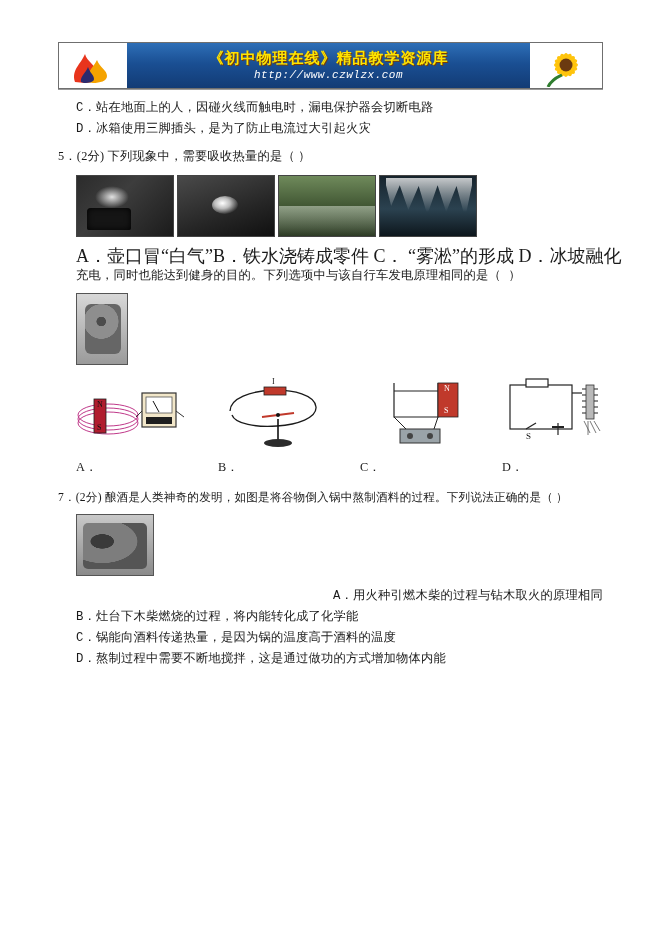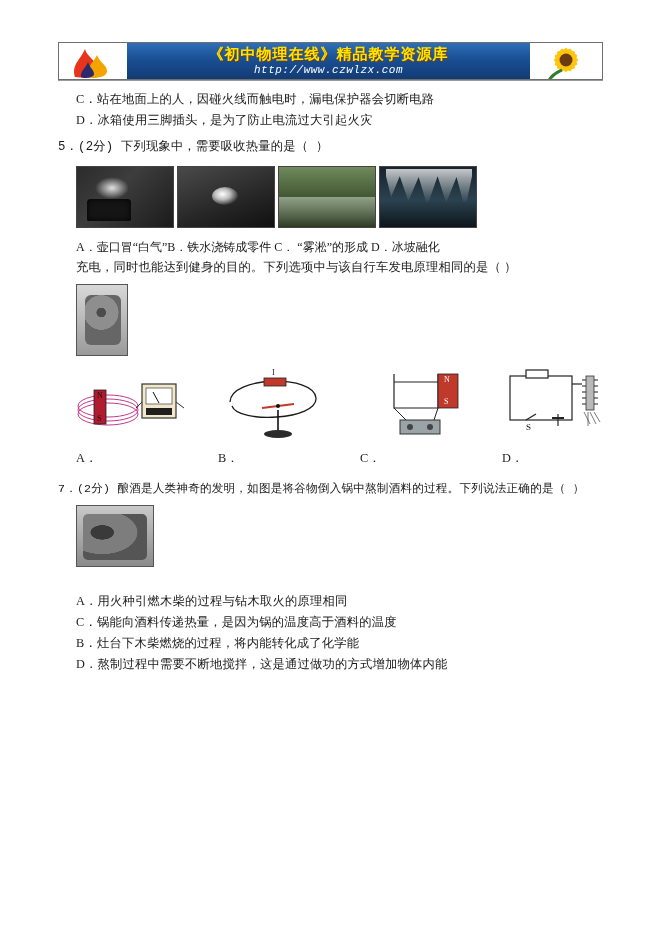--- a/index.html
+++ b/index.html
@@ -19,21 +19,21 @@
     position: relative;
     width: 661px;
     height: 935px;
     box-sizing: border-box;
     padding: 0 58px;
   }
 
   
   .banner-wrap {
     margin-top: 42px;
-    height: 38px;
+    height: 47px;
     position: relative;
     border: 1px solid #6f6f6f;
     box-sizing: border-box;
     background: linear-gradient(to bottom, #2e6fb7 0%, #1a4f93 45%, #123b75 100%);
     overflow: hidden;
   }
   .banner-left {
     position: absolute;
     left: 0; top: 0; bottom: 0;
     width: 68px;
@@ -82,24 +82,24 @@
   }
 
   
   .line {
     font-size: 12.3px;
     line-height: 21px;
     color: #1a1a1a;
     letter-spacing: 0.2px;
     white-space: nowrap;
   }
-  .indent1 { padding-left: 18px; }
-  .qnum { margin-top: 6px; font-family: Liberation Mono, monospace; }
+  .indent1 { padding-left: 18px; font-family: Liberation Mono, monospace; }
+  .qnum { margin-top: 6px; }
   .choices-row {
-    font-size: 12px;
+    font-size: 18px;
     line-height: 20px;
     padding-left: 18px;
     white-space: nowrap;
   }
 
   
   .fig-row {
     display: flex;
     gap: 3px;
     padding-left: 18px;
@@ -325,19 +325,19 @@
     <span style="left:18px;">A．</span>
     <span style="left:160px;">B．</span>
     <span style="left:302px;">C．</span>
     <span style="left:444px;">D．</span>
   </div>
 
   <div class="line qnum" style="font-size:11.6px;margin-top:10px;">7．(2分) 酿酒是人类神奇的发明，如图是将谷物倒入锅中熬制酒料的过程。下列说法正确的是（        ）</div>
 
   <div class="img-box cook-photo"></div>
 
-  <div class="line indent1" style="margin-top:24px;">A．用火种引燃木柴的过程与钻木取火的原理相同</div>
+  <div class="line indent1" style="margin-top:10px;text-align:right;">A．用火种引燃木柴的过程与钻木取火的原理相同</div>
+  <div class="line indent1">B．灶台下木柴燃烧的过程，将内能转化成了化学能</div>
   <div class="line indent1">C．锅能向酒料传递热量，是因为锅的温度高于酒料的温度</div>
-  <div class="line indent1">B．灶台下木柴燃烧的过程，将内能转化成了化学能</div>
   <div class="line indent1">D．熬制过程中需要不断地搅拌，这是通过做功的方式增加物体内能</div>
 
 
 </div>
 
 </body></html>

